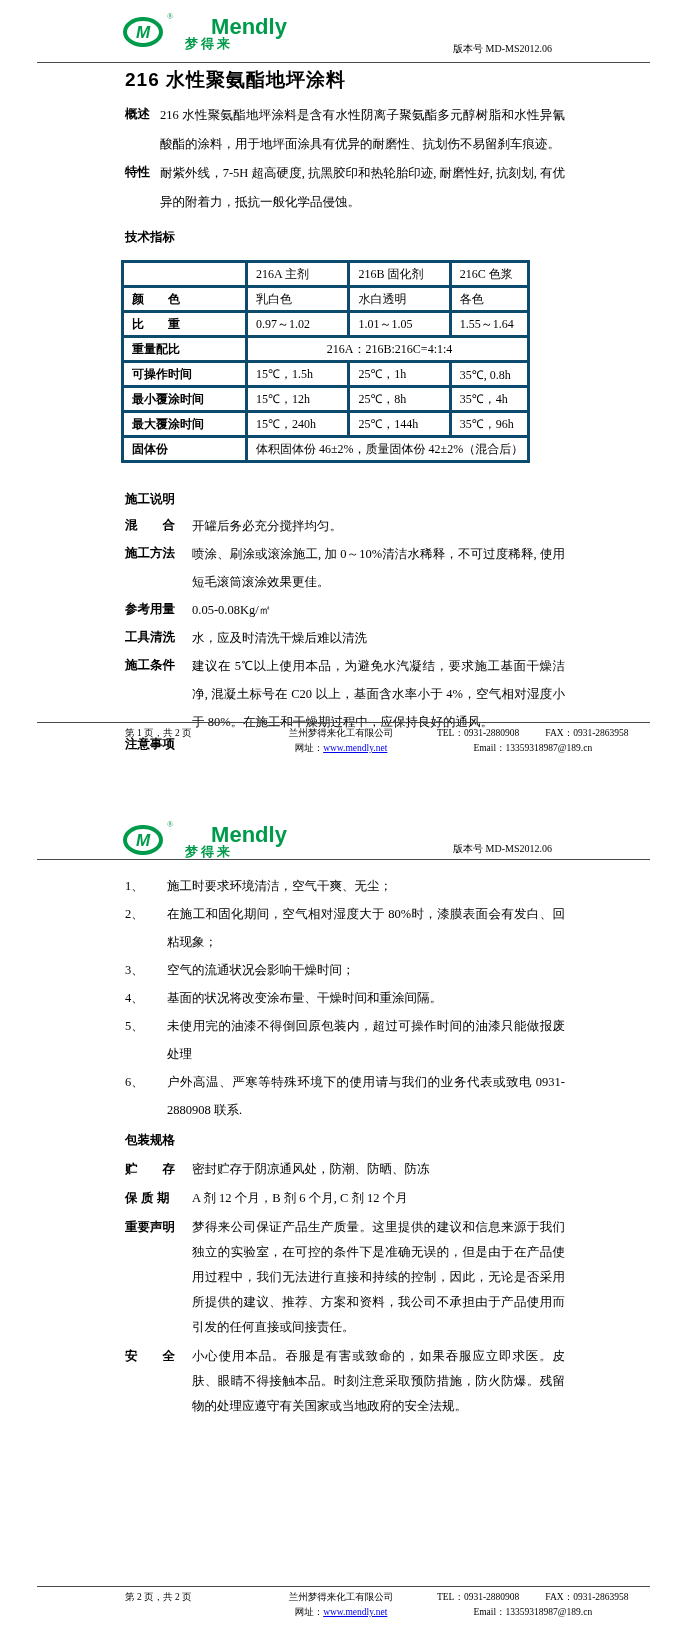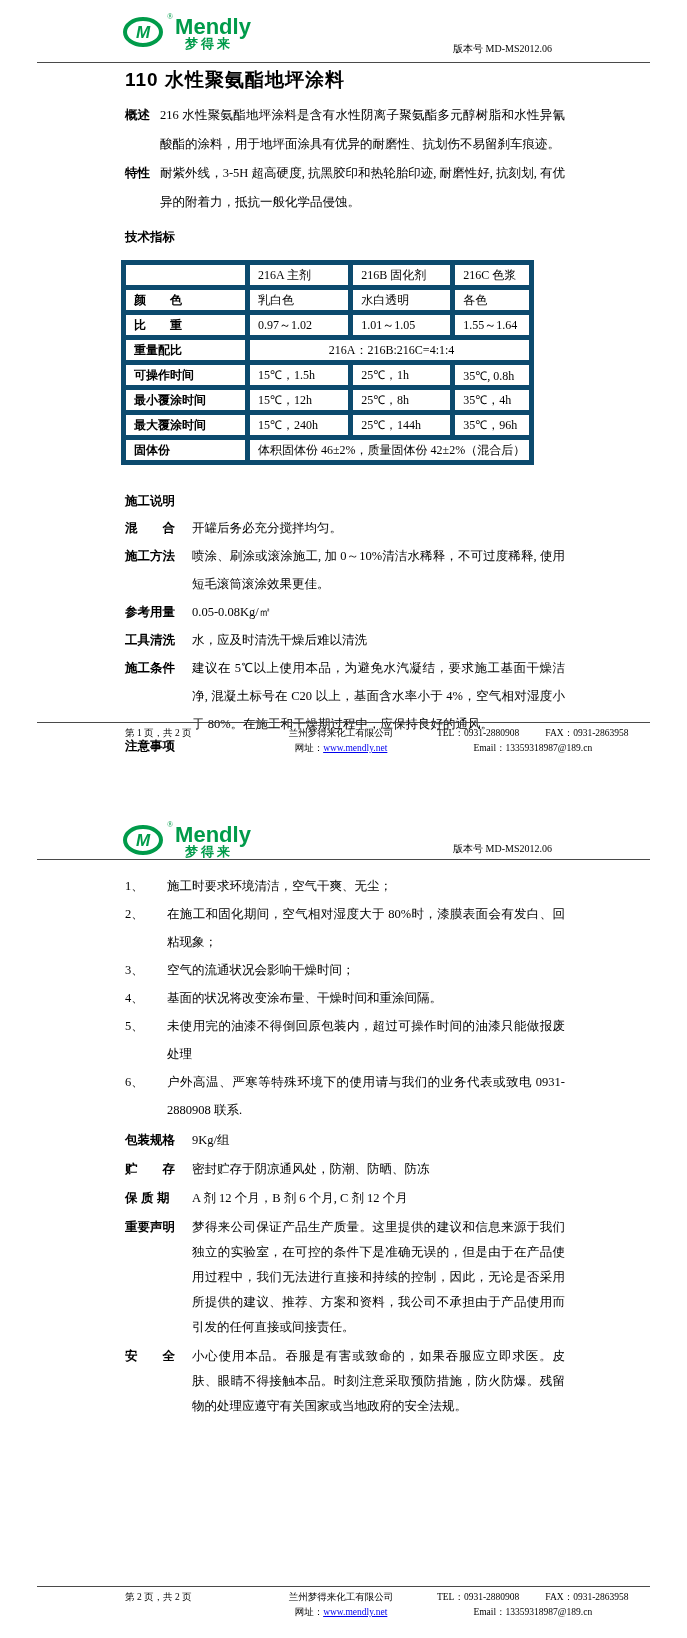--- a/index.html
+++ b/index.html
@@ -14,48 +14,48 @@
   #page2 { height:848px; }
 
   
   .hdr { position:relative; }
   #page1 .hdr { height:62px; }
   #page2 .hdr { height:69px; }
   .logo { position:absolute; left:123px; display:flex; align-items:flex-start; }
   #page1 .logo { top:16px; }
   #page2 .logo { top:34px; }
   .logo-text { margin-left:2px; line-height:1; }
-  .brand-en { font-family:"Liberation Sans", sans-serif; font-weight:bold; font-size:22px; letter-spacing:0px; color:var(--green); }
+  .brand-en { font-family:"Liberation Sans", sans-serif; font-weight:bold; font-size:22px; letter-spacing:0px; color:var(--green);margin-left:36px; }
   .brand-cn { font-family:"Liberation Sans", sans-serif; font-weight:bold; font-size:13px; letter-spacing:3px; color:var(--green); margin:-1px 0 0 10px; }
   .reg-mark { font-size:8px; color:var(--green); position:relative; top:-4px; }
   .version { position:absolute; right:135px; font-size:10px; font-family:"Liberation Serif", serif; }
   #page1 .version { top:42px; }
   #page2 .version { top:52px; }
   .rule { border-top:1.5px solid #4a4a4a; margin:0 37px; }
 
   
   .doc-title { font-family:"Liberation Sans", sans-serif; font-weight:bold; font-size:19px; letter-spacing:1px; margin:4px 0 8px 125px; }
 
   
   .row { display:flex; margin-left:125px; margin-right:122px; line-height:29px; }
-  .row .lbl { font-family:Liberation Sans, sans-serif; font-weight:bold; flex:none; }
+  .row .lbl { font-family:Liberation Mono, monospace; font-weight:bold; flex:none; }
   .row.sec .lbl { width:35px; }
   .row.sec .txt { width:405px; text-align:justify; }
   .row.con { line-height:28px; }
   .row.con .lbl { width:67px; }
   .row.con .txt { width:373px; text-align:justify; }
 
   .h-bold { font-family:"Liberation Sans", sans-serif; font-weight:bold; margin-left:125px; }
   #tech-heading { margin-top:12px; }
   #construction-heading { margin-top:28px; margin-bottom:4px; }
   #notes-heading { }
 
   
   table.spec { border-collapse:collapse; margin:14px 0 0 121px; table-layout:fixed; font-size:12px; }
-  table.spec td { border:5px solid #0c4a6e; height:25px; padding:0 4px 0 8px; white-space:nowrap; overflow:hidden; }
+  table.spec td { border:3px solid #0c4a6e; height:25px; padding:0 4px 0 8px; white-space:nowrap; overflow:hidden; }
   table.spec td.c0 { width:124px; font-family:Liberation Mono, monospace; font-weight:bold; }
   table.spec td.c1 { width:102px; }
   table.spec td.c2 { width:101px; }
   table.spec td.c3 { width:78px; }
   table.spec td.span { text-align:center; }
 
   
   .note-row { display:flex; margin-left:125px; margin-right:122px; line-height:28px; }
   .note-row .num { flex:none; width:42px; }
   .note-row .txt { width:398px; text-align:justify; }
@@ -93,29 +93,29 @@
       <span class="reg-mark">®</span>
       <div class="logo-text">
         <div class="brand-en">Mendly</div>
         <div class="brand-cn">梦得来</div>
       </div>
     </div>
     <div class="version">版本号 MD-MS2012.06</div>
   </div>
   <div class="rule"></div>
 
-  <div class="doc-title">110 水性聚氨酯地坪涂料</div>
+  <div class="doc-title">216 水性聚氨酯地坪涂料</div>
 
   <div class="row sec">
     <span class="lbl">概述</span>
     <span class="txt">216 水性聚氨酯地坪涂料是含有水性阴离子聚氨酯多元醇树脂和水性异氰酸酯的涂料，用于地坪面涂具有优异的耐磨性、抗划伤不易留刹车痕迹。</span>
   </div>
   <div class="row sec">
     <span class="lbl">特性</span>
-    <span class="txt">耐紫外线，3-5H 超高硬度, 抗黑胶印和热轮胎印迹, 耐磨性好, 抗刻划, 有优异的附着力，抵抗一般化学品侵蚀。</span>
+    <span class="txt">耐紫外线，7-5H 超高硬度, 抗黑胶印和热轮胎印迹, 耐磨性好, 抗刻划, 有优异的附着力，抵抗一般化学品侵蚀。</span>
   </div>
 
   <div class="h-bold" id="tech-heading">技术指标</div>
 
   <table class="spec">
     <tbody>
         <tr>
       <td class="c0"></td>
       <td class="c1">216A 主剂</td>
       <td class="c2">216B 固化剂</td>
@@ -247,21 +247,20 @@
       <span class="txt">未使用完的油漆不得倒回原包装内，超过可操作时间的油漆只能做报废处理</span>
     </div>
     <div class="note-row">
       <span class="num">6、</span>
       <span class="txt">户外高温、严寒等特殊环境下的使用请与我们的业务代表或致电 0931-2880908 联系.</span>
     </div>
   </div>
 
   <div class="item-row">
     <span class="lbl">包装规格</span>
-    <span class="txt">9Kg/组</span>
   </div>
   <div class="item-row">
     <span class="lbl">贮　　存</span>
     <span class="txt">密封贮存于阴凉通风处，防潮、防晒、防冻</span>
   </div>
   <div class="item-row">
     <span class="lbl">保 质 期</span>
     <span class="txt">A 剂 12 个月，B 剂 6 个月, C 剂 12 个月</span>
   </div>
   <div class="item-row">

